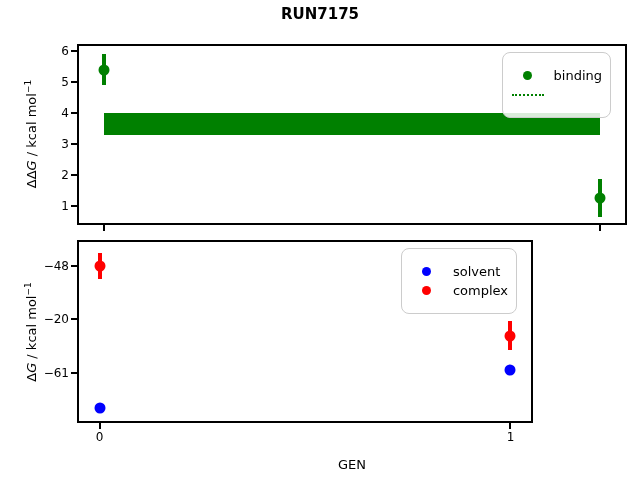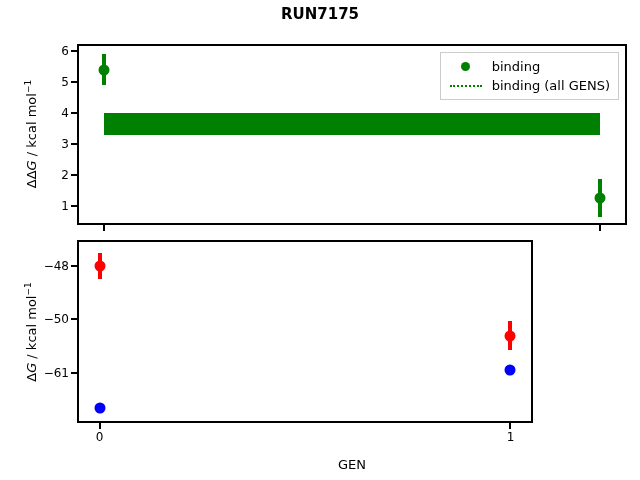--- a/index.html
+++ b/index.html
@@ -46,23 +46,23 @@
   }
   #ylabel-top{top:134px;}
   #ylabel-bottom{top:332px;}
   .ylabel sup{font-size:9px;}
   .xlabel{
     position:absolute;left:77px;width:550px;top:449px;text-align:center;
     font-size:13px;
     margin-top:8px;
   }
   .legend{
-    position:absolute;top:6px;right:6px;z-index:5;
+    position:absolute;top:6px;right:14px;z-index:5;
     background:rgba(255,255,255,0.85);border:1px solid #cccccc;
-    border-radius:0;padding:4px 8px;
+    border-radius:8px;padding:13px 8px;
   }
   .legend-entry{display:flex;align-items:center;height:19px;}
   .legend-glyph{
     width:34px;display:flex;justify-content:center;align-items:center;
     margin-right:9px;flex:0 0 34px;
   }
   .gdot{width:9px;height:9px;border-radius:50%;display:inline-block;}
   .gdash{width:32px;height:0;border-top:2px dotted #008000;display:inline-block;}
   .legend-label{font-size:13px;white-space:nowrap;}
 </style>
@@ -100,39 +100,52 @@
         <div class="legend-entry">
           <div class="legend-glyph">
             <span class="gdot" style="background: rgb(0, 128, 0);"></span>
           </div>
           <div class="legend-label">binding</div>
         </div>
         <div class="legend-entry">
           <div class="legend-glyph">
             <span class="gdash" style="border-top-color: rgb(0, 128, 0);"></span>
           </div>
-          <div class="legend-label">binding (all GENS)</div>
         </div>
       </div>
     </div>
   <div class="plot" id="plot-bottom">
       <div class="errbar" style="left: 4.54545%; top: 90.7463%; height: 3.58209%; background: rgb(0, 0, 255);"></div>
       <div class="marker" style="left: 4.54545%; top: 92.5373%; background: rgb(0, 0, 255);"></div>
       <div class="errbar" style="left: 95.4545%; top: 69.8507%; height: 3.58209%; background: rgb(0, 0, 255);"></div>
       <div class="marker" style="left: 95.4545%; top: 71.6418%; background: rgb(0, 0, 255);"></div>
       <div class="errbar" style="left: 4.54545%; top: 5.97015%; height: 14.9254%; background: rgb(255, 0, 0);"></div>
       <div class="marker" style="left: 4.54545%; top: 13.4328%; background: rgb(255, 0, 0);"></div>
       <div class="errbar" style="left: 95.4545%; top: 44.0299%; height: 16.4179%; background: rgb(255, 0, 0);"></div>
       <div class="marker" style="left: 95.4545%; top: 52.2388%; background: rgb(255, 0, 0);"></div>
       <div class="ytick" style="top: 13.4328%;"></div>
       <div class="yticklabel" style="top: 13.4328%;">−48</div>
       <div class="ytick" style="top: 43.2836%;"></div>
-      <div class="yticklabel" style="top: 43.2836%;">−50</div>
+      <div class="yticklabel" style="top: 43.2836%;">−20</div>
       <div class="ytick" style="top: 73.1343%;"></div>
       <div class="yticklabel" style="top: 73.1343%;">−61</div>
       <div class="xtick" style="left: 4.54545%;"></div>
       <div class="xticklabel" style="left: 4.54545%;">0</div>
       <div class="xtick" style="left: 95.4545%;"></div>
       <div class="xticklabel" style="left: 95.4545%;">1</div>
+      <div class="legend">
+        <div class="legend-entry">
+          <div class="legend-glyph">
+            <span class="gdot" style="background: rgb(0, 0, 255);"></span>
+          </div>
+          <div class="legend-label">solvent</div>
+        </div>
+        <div class="legend-entry">
+          <div class="legend-glyph">
+            <span class="gdot" style="background: rgb(255, 0, 0);"></span>
+          </div>
+          <div class="legend-label">complex</div>
+        </div>
+      </div>
     </div>
 
   <div class="xlabel">GEN</div>
 </div>
 
 </body></html>

